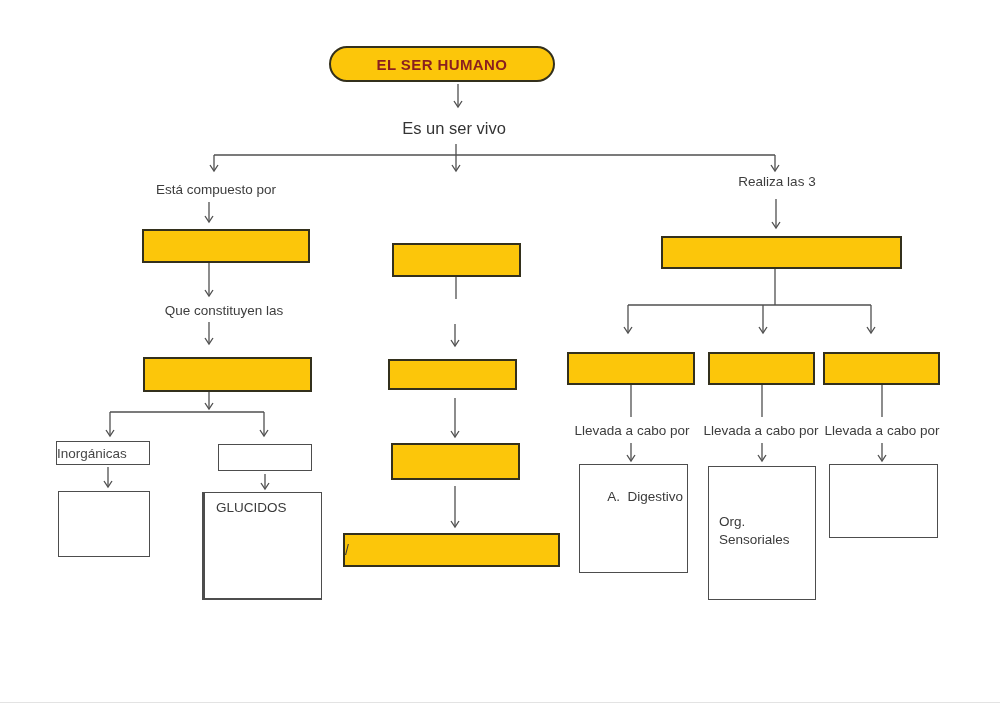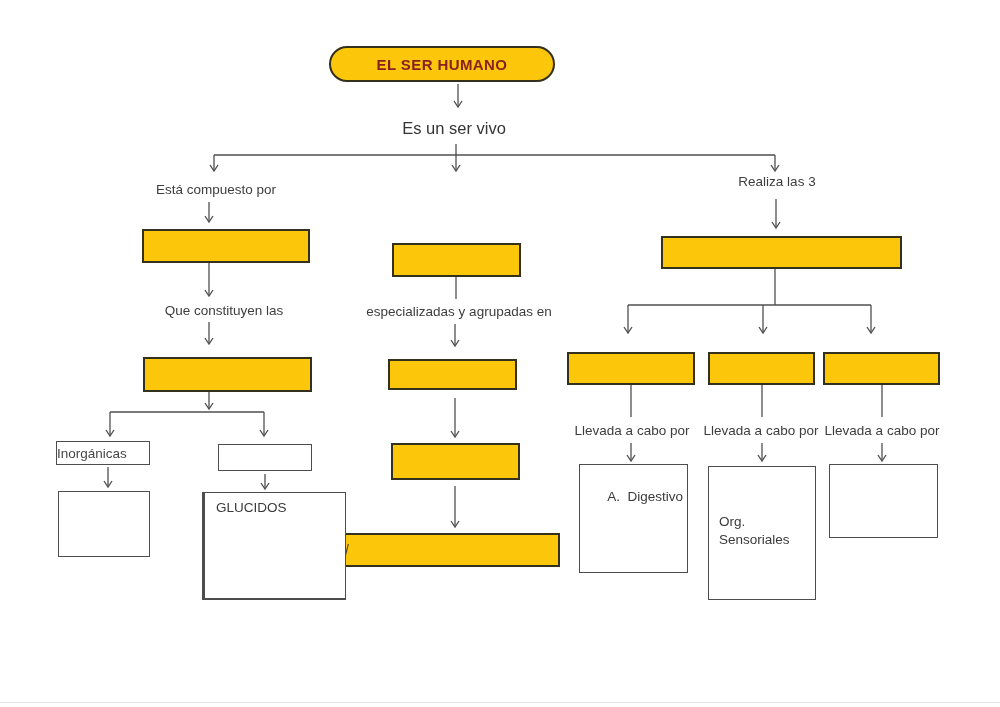--- a/index.html
+++ b/index.html
@@ -110,21 +110,20 @@
 
   <div class="lbl subtitle" style="left:454px;top:119px;">Es un ser vivo</div>
 
   <div class="lbl" style="left:216px;top:182px;">Está compuesto por</div>
 
 
   <div class="lbl" style="left:777px;top:174px;">Realiza las 3</div>
 
   <div class="lbl" style="left:200px;top:303px;margin-left:24px;">Que constituyen las</div>
 
-  <div class="lbl" style="left:459px;top:304px;">especializadas y agrupadas en</div>
 
   <div class="lbl" style="left:632px;top:423px;">Llevada a cabo por</div>
   <div class="lbl" style="left:761px;top:423px;">Llevada a cabo por</div>
   <div class="lbl" style="left:882px;top:423px;">Llevada a cabo por</div>
 
   <div class="box ybox" style="left:142px;top:229px;width:168px;height:34px;"></div>
   <div class="box ybox" style="left:143px;top:357px;width:169px;height:35px;"></div>
 
   <div class="box ybox" style="left:392px;top:243px;width:129px;height:34px;"></div>
   <div class="box ybox" style="left:388px;top:359px;width:129px;height:31px;"></div>
@@ -136,21 +135,21 @@
   <div class="box ybox" style="left:661px;top:236px;width:241px;height:33px;"></div>
   <div class="box ybox" style="left:567px;top:352px;width:128px;height:33px;"></div>
   <div class="box ybox" style="left:708px;top:352px;width:107px;height:33px;"></div>
   <div class="box ybox" style="left:823px;top:352px;width:117px;height:33px;"></div>
 
   <div class="box wbox center-txt inorg" style="left:56px;top:441px;width:94px;height:24px;">
     <span>Inorgánicas</span>
   </div>
   <div class="box wbox" style="left:218px;top:444px;width:94px;height:27px;"></div>
   <div class="box wbox" style="left:58px;top:491px;width:92px;height:66px;"></div>
-  <div class="box wbox glucidos" style="left:202px;top:492px;width:144px;height:108px;">
+  <div class="box wbox glucidos" style="left:202px;top:492px;width:120px;height:108px;">
     <span>GLUCIDOS</span>
   </div>
 
   <div class="box wbox digestivo" style="left:579px;top:464px;width:109px;height:109px;">
     <span>A.  Digestivo</span>
   </div>
   <div class="box wbox sensoriales" style="left:708px;top:466px;width:108px;height:134px;">
     <div>Org.</div>
     <div>Sensoriales</div>
   </div>

